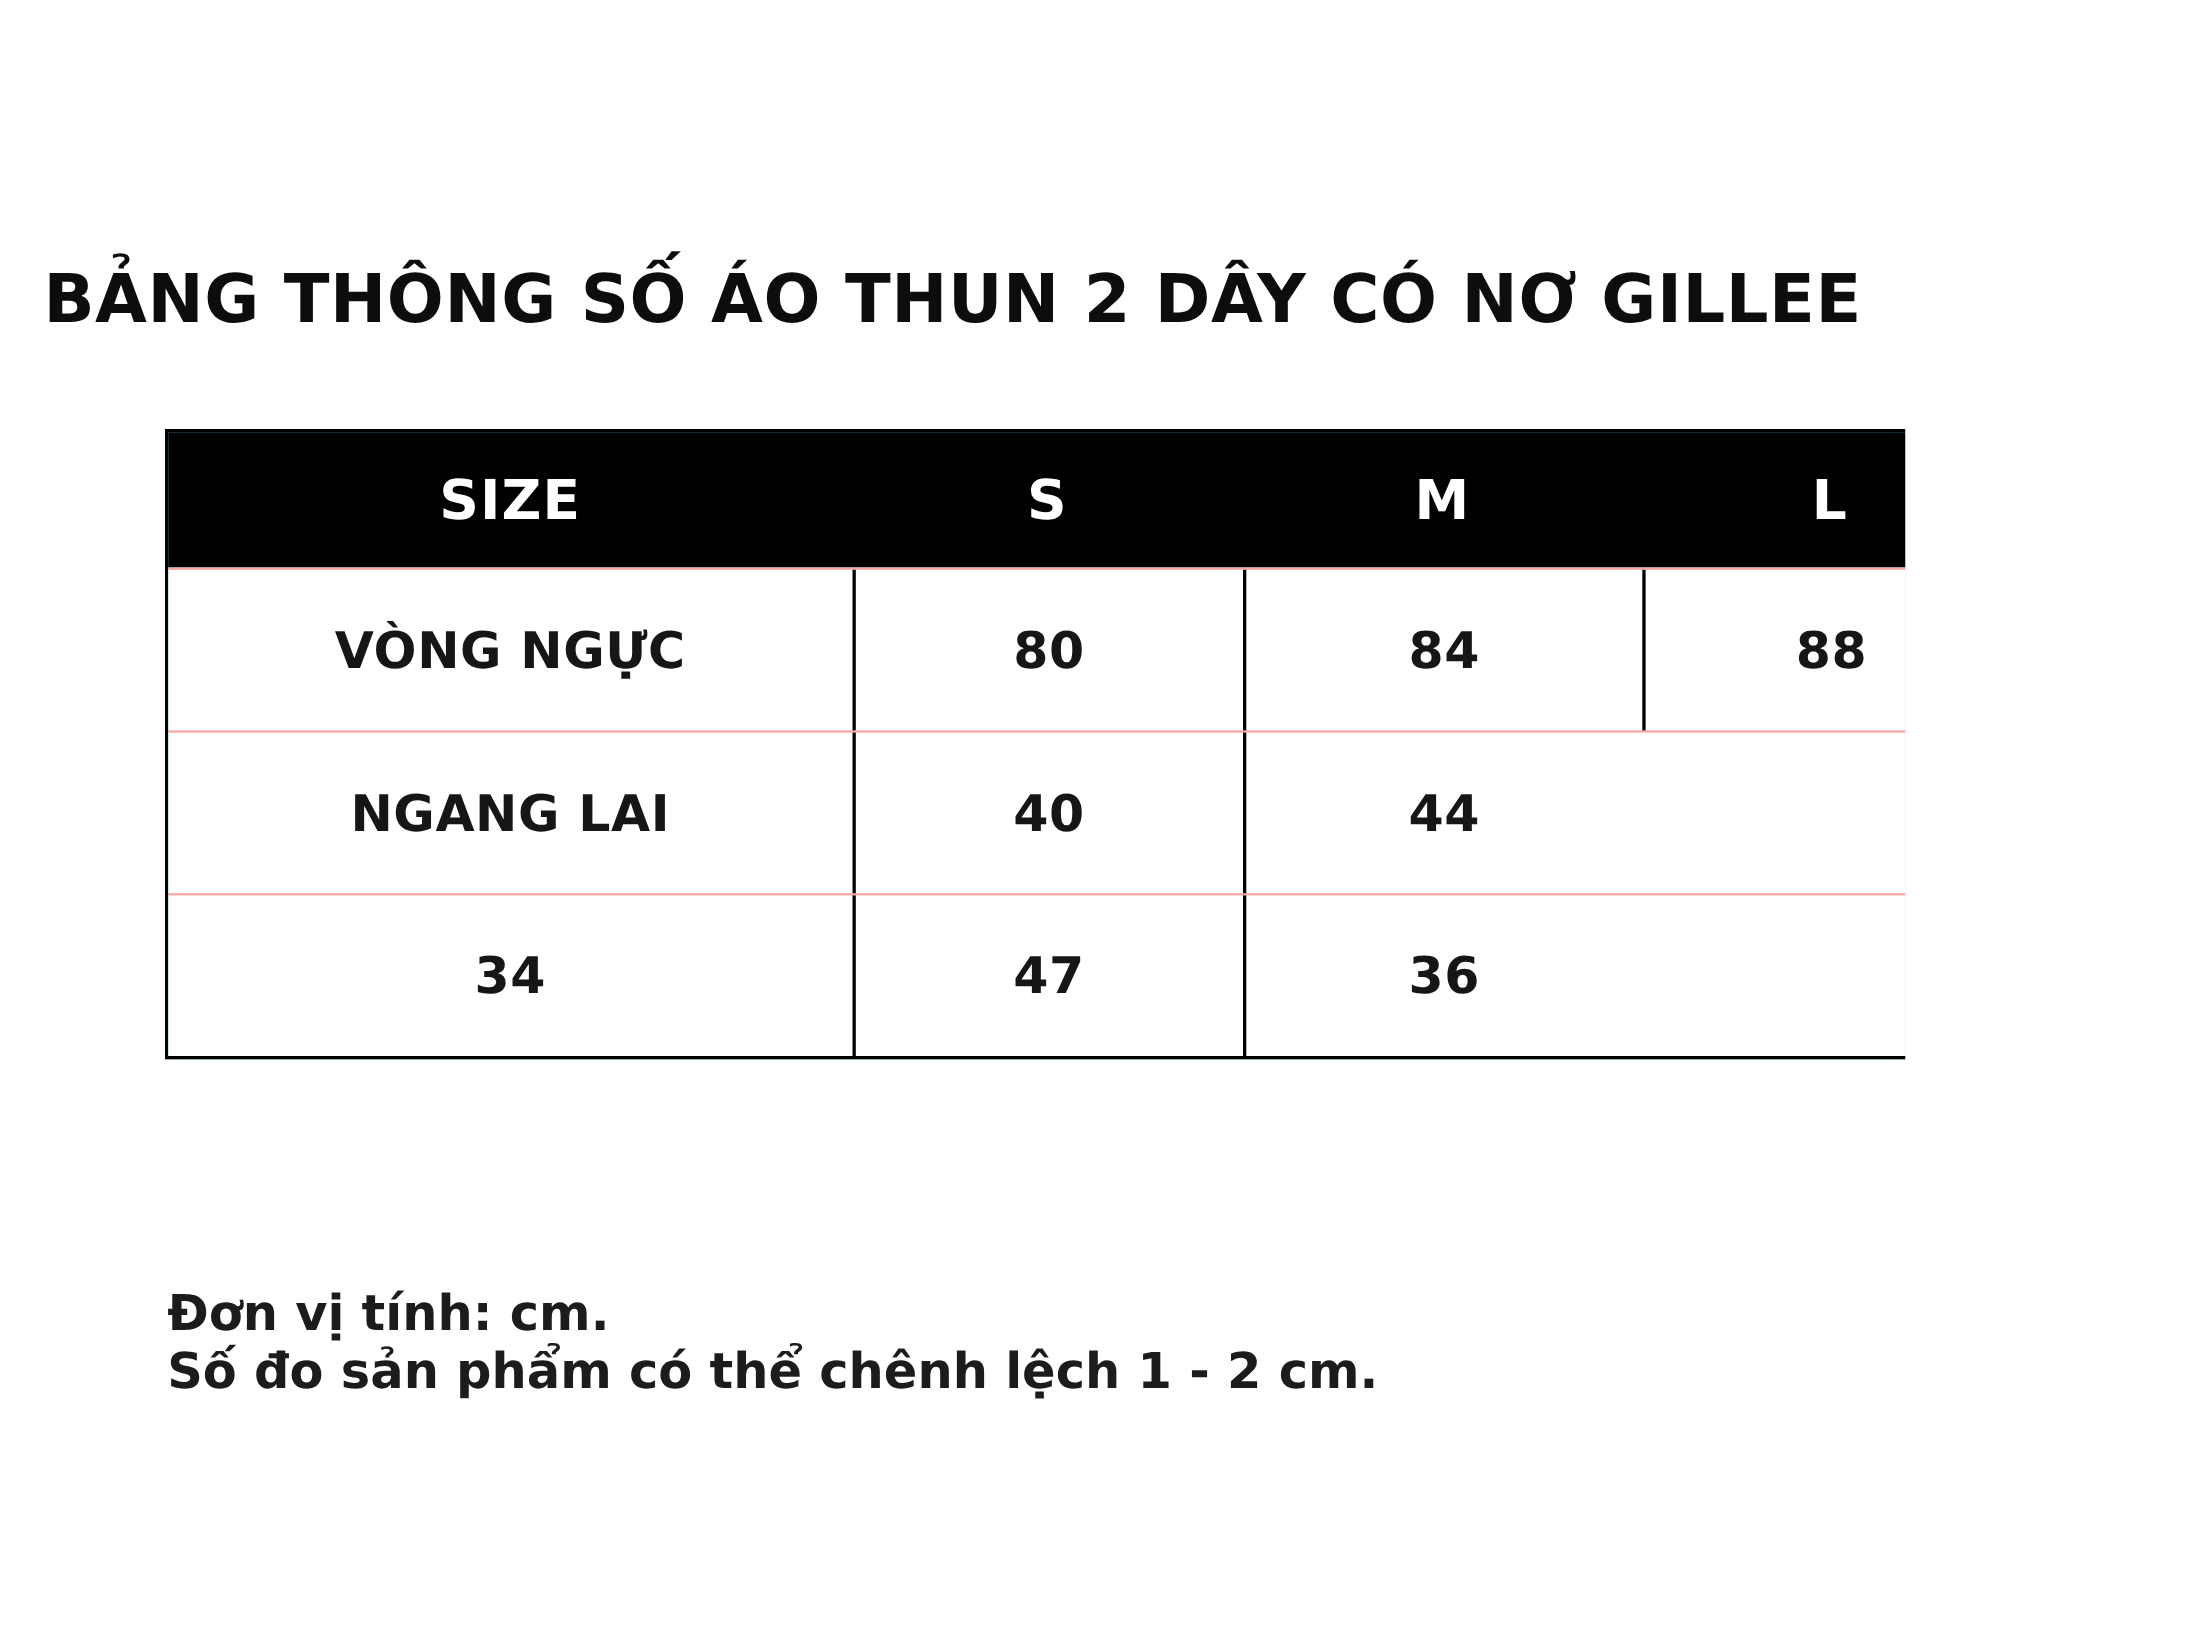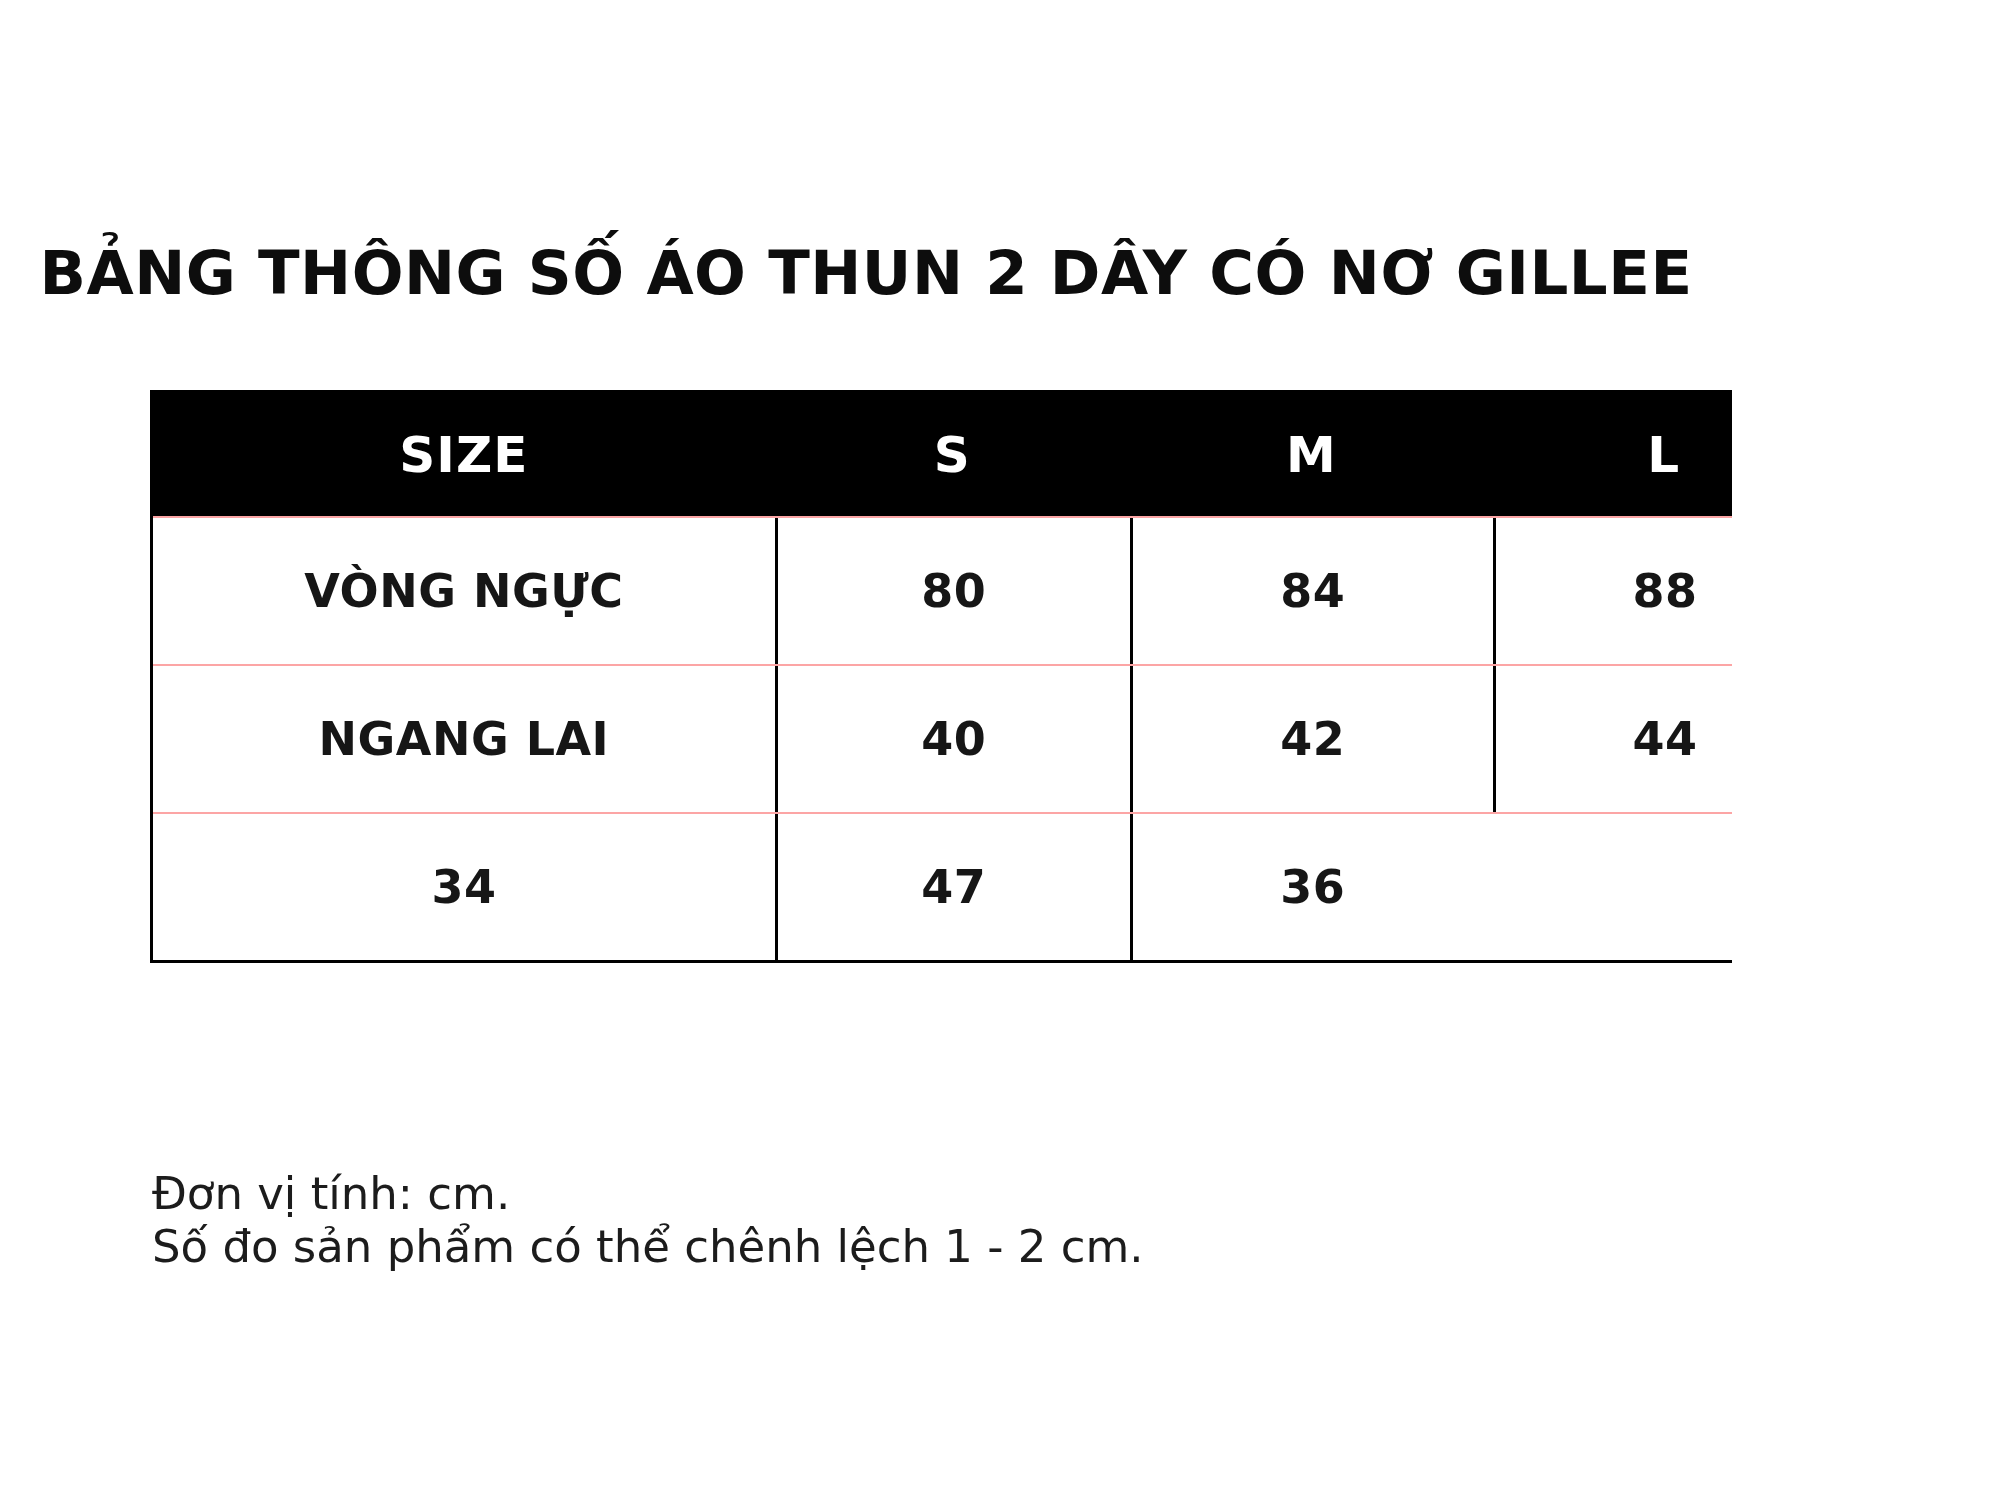--- a/index.html
+++ b/index.html
@@ -69,21 +69,21 @@
     letter-spacing: 0.5px;
   }
   .body-row .cell + .cell {
     border-left: 3px solid #000000;
   }
   .notes {
     position: absolute;
     left: 152px;
     top: 1168px;
     font-size: 45px;
-    font-weight: normal;
+    font-weight: bold;
     line-height: 1.17;
     color: #1c1c1c;
   }
 </style>
 </head>
 <body>
 
 <div class="page">
 
   <h1 class="title">BẢNG THÔNG SỐ ÁO THUN 2 DÂY CÓ NƠ GILLEE</h1>
@@ -100,21 +100,20 @@
     <div class="trow body-row">
       <div class="cell">VÒNG NGỰC</div>
       <div class="cell">80</div>
       <div class="cell">84</div>
       <div class="cell">88</div>
     </div>
 
     <div class="trow body-row">
       <div class="cell">NGANG LAI</div>
       <div class="cell">40</div>
-      <div class="cell">42</div>
       <div class="cell">44</div>
     </div>
 
     <div class="trow body-row">
       <div class="cell">34</div>
       <div class="cell">47</div>
       <div class="cell">36</div>
     </div>
 
   </div>

